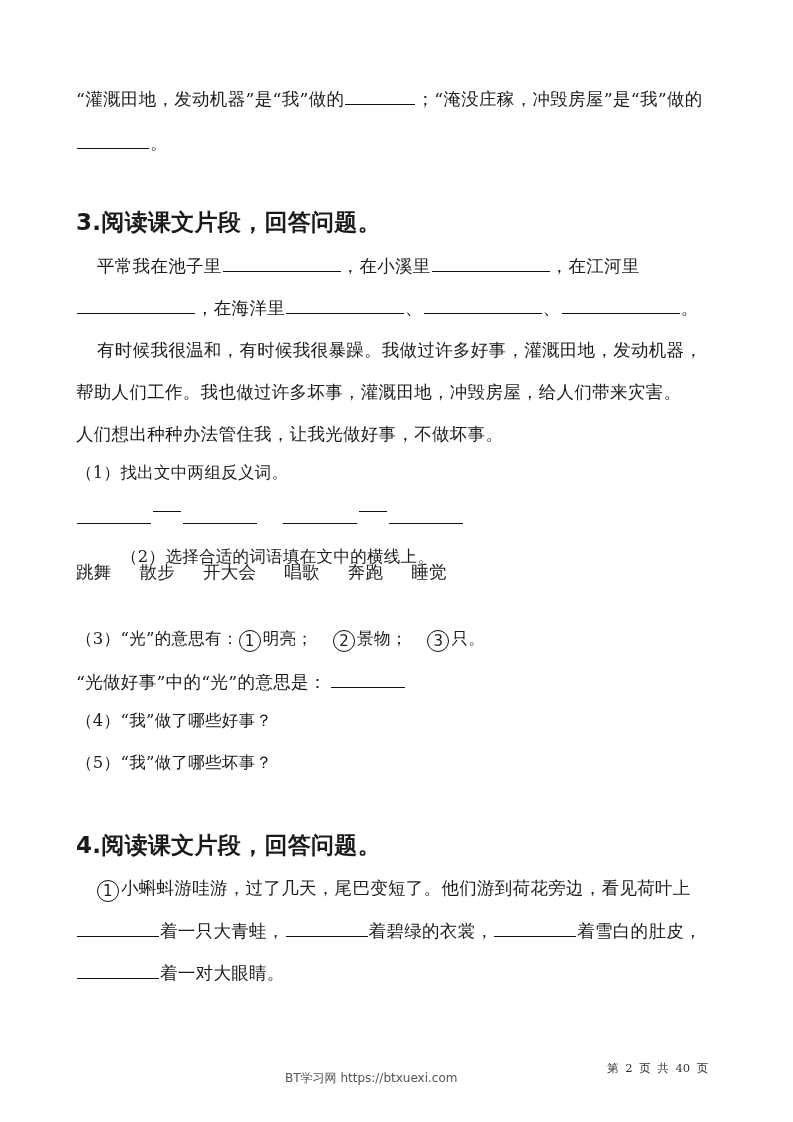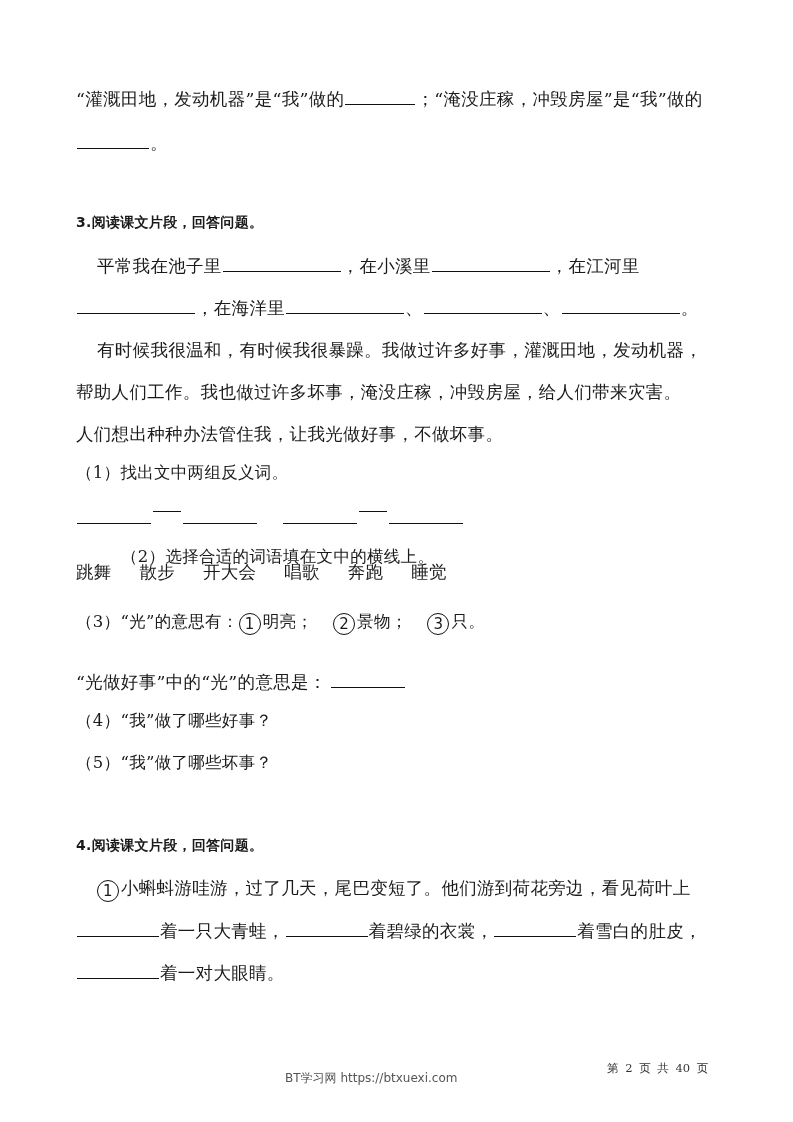--- a/index.html
+++ b/index.html
@@ -8,21 +8,21 @@
       font-family: "DejaVu Serif", "Liberation Serif", serif;
       color: #1a1a1a;
     }
     .line {
       position: absolute; left: 76px; white-space: nowrap;
       font-size: 17.5px; line-height: 24px; letter-spacing: 0.3px;
     }
     .indent { left: 97px; }
     .heading {
       font-family: "DejaVu Sans", "Liberation Sans", sans-serif;
-      font-weight: bold; font-size: 14px;
+      font-weight: bold; font-size: 23px;
     }
     .sub { left: 76px; font-size: 16.5px; }
     .blank {
       display: inline-block; border-bottom: 1.5px solid #111;
       height: 18px; vertical-align: baseline; margin: 0 1px;
     }
     .dash {
       display: inline-block; width: 28px; border-top: 1.5px solid #111;
       vertical-align: 12px; margin: 0 1px;
     }
@@ -58,21 +58,21 @@
 <div class="line heading" style="top:210px;">3.阅读课文片段，回答问题。</div>
 
 <div class="line indent" style="top:253px;">
   <span>平常我在池子里</span><span class="blank" style="width:118px;"></span><span>，在小溪里</span><span class="blank" style="width:118px;"></span><span>，在江河里</span>
 </div>
 <div class="line" style="top:295px;">
   <span class="blank" style="width:118px;"></span><span>，在海洋里</span><span class="blank" style="width:118px;"></span><span>、</span><span class="blank" style="width:118px;"></span><span>、</span><span class="blank" style="width:118px;"></span><span>。</span>
 </div>
 
 <div class="line indent" style="top:338px;">有时候我很温和，有时候我很暴躁。我做过许多好事，灌溉田地，发动机器，</div>
-<div class="line" style="top:380px;">帮助人们工作。我也做过许多坏事，淹没庄稼，冲毁房屋，给人们带来灾害。</div>
+<div class="line" style="top:380px;">帮助人们工作。我也做过许多坏事，灌溉田地，冲毁房屋，给人们带来灾害。</div>
 <div class="line" style="top:422px;">人们想出种种办法管住我，让我光做好事，不做坏事。</div>
 
 <div class="line sub" style="top:461px;">（1）找出文中两组反义词。</div>
 
 <div class="line" style="top:505px;">
   <span class="blank" style="width:74px;"></span><span class="dash"></span><span class="blank" style="width:74px;"></span>
   <span style="display:inline-block;width:12px;"></span>
   <span class="blank" style="width:74px;"></span><span class="dash"></span><span class="blank" style="width:74px;"></span>
 </div>
 
@@ -80,21 +80,21 @@
 
 <div class="line" style="top:560px;text-align:center;">
   <span class="word">跳舞</span>
   <span class="word">散步</span>
   <span class="word">开大会</span>
   <span class="word">唱歌</span>
   <span class="word">奔跑</span>
   <span class="word">睡觉</span>
 </div>
 
-<div class="line sub" style="top:610px;">
+<div class="line sub" style="top:627px;">
   <span>（3）“光”的意思有：</span><span class="circ">1</span><span>明亮；</span><span class="gap"></span><span class="circ">2</span><span>景物；</span><span class="gap"></span><span class="circ">3</span><span>只。</span>
 </div>
 
 <div class="line" style="top:669px;">
   <span>“光做好事”中的“光”的意思是：</span><span class="blank" style="width:74px;margin-left:4px;"></span>
 </div>
 
 <div class="line sub" style="top:709px;">（4）“我”做了哪些好事？</div>
 <div class="line sub" style="top:751px;">（5）“我”做了哪些坏事？</div>
 

